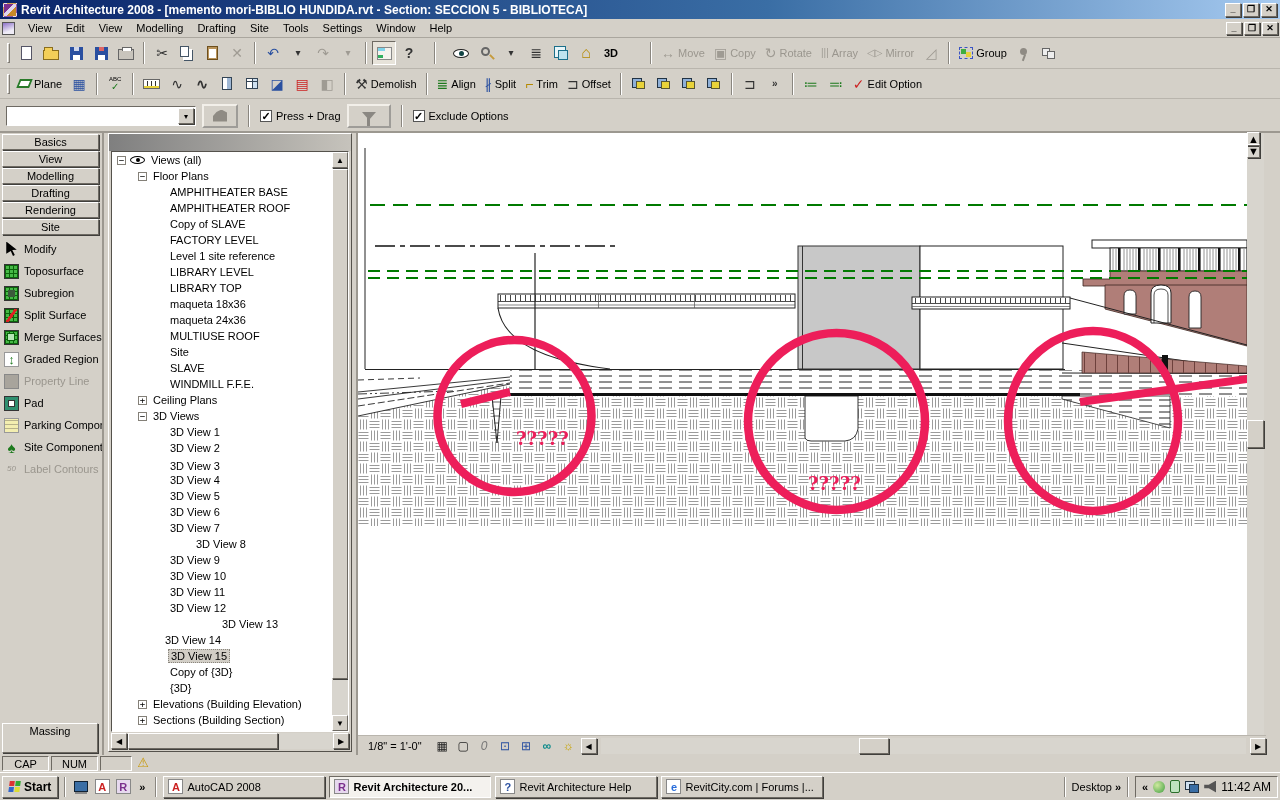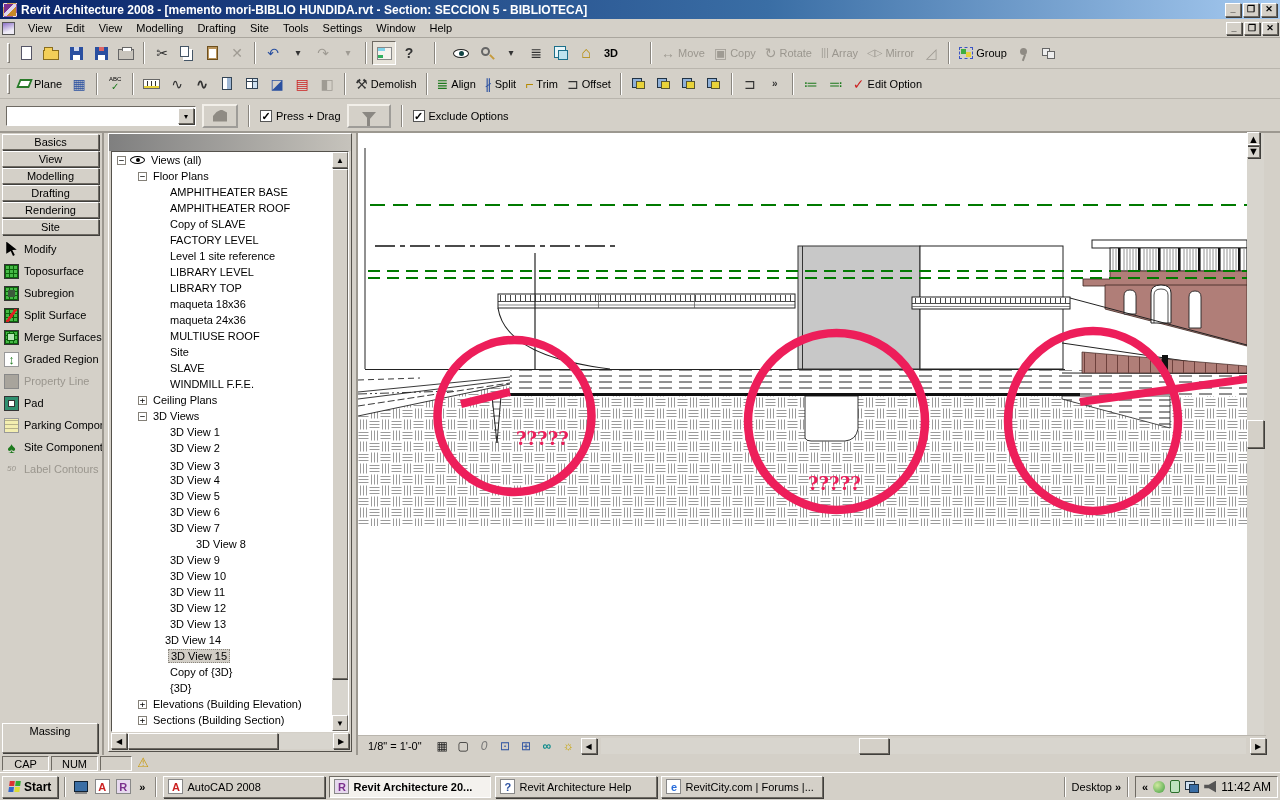--- a/index.html
+++ b/index.html
@@ -606,21 +606,21 @@
         </div>
         <div class="trow" style="padding-left: 56px;">
           <span class="tlabel">3D View 10</span>
         </div>
         <div class="trow" style="padding-left: 56px;">
           <span class="tlabel">3D View 11</span>
         </div>
         <div class="trow" style="padding-left: 56px;">
           <span class="tlabel">3D View 12</span>
         </div>
-        <div class="trow" style="padding-left: 56px;">
+        <div class="trow" style="padding-left: 56px; justify-content: center;">
           <span class="tlabel">3D View 13</span>
         </div>
         <div class="trow" style="padding-left: 51px;">
           <span class="tlabel">3D View 14</span>
         </div>
         <div class="trow" style="padding-left: 56px;">
           <span class="tlabel sel">3D View 15</span>
         </div>
         <div class="trow" style="padding-left: 56px;">
           <span class="tlabel">Copy of {3D}</span>

